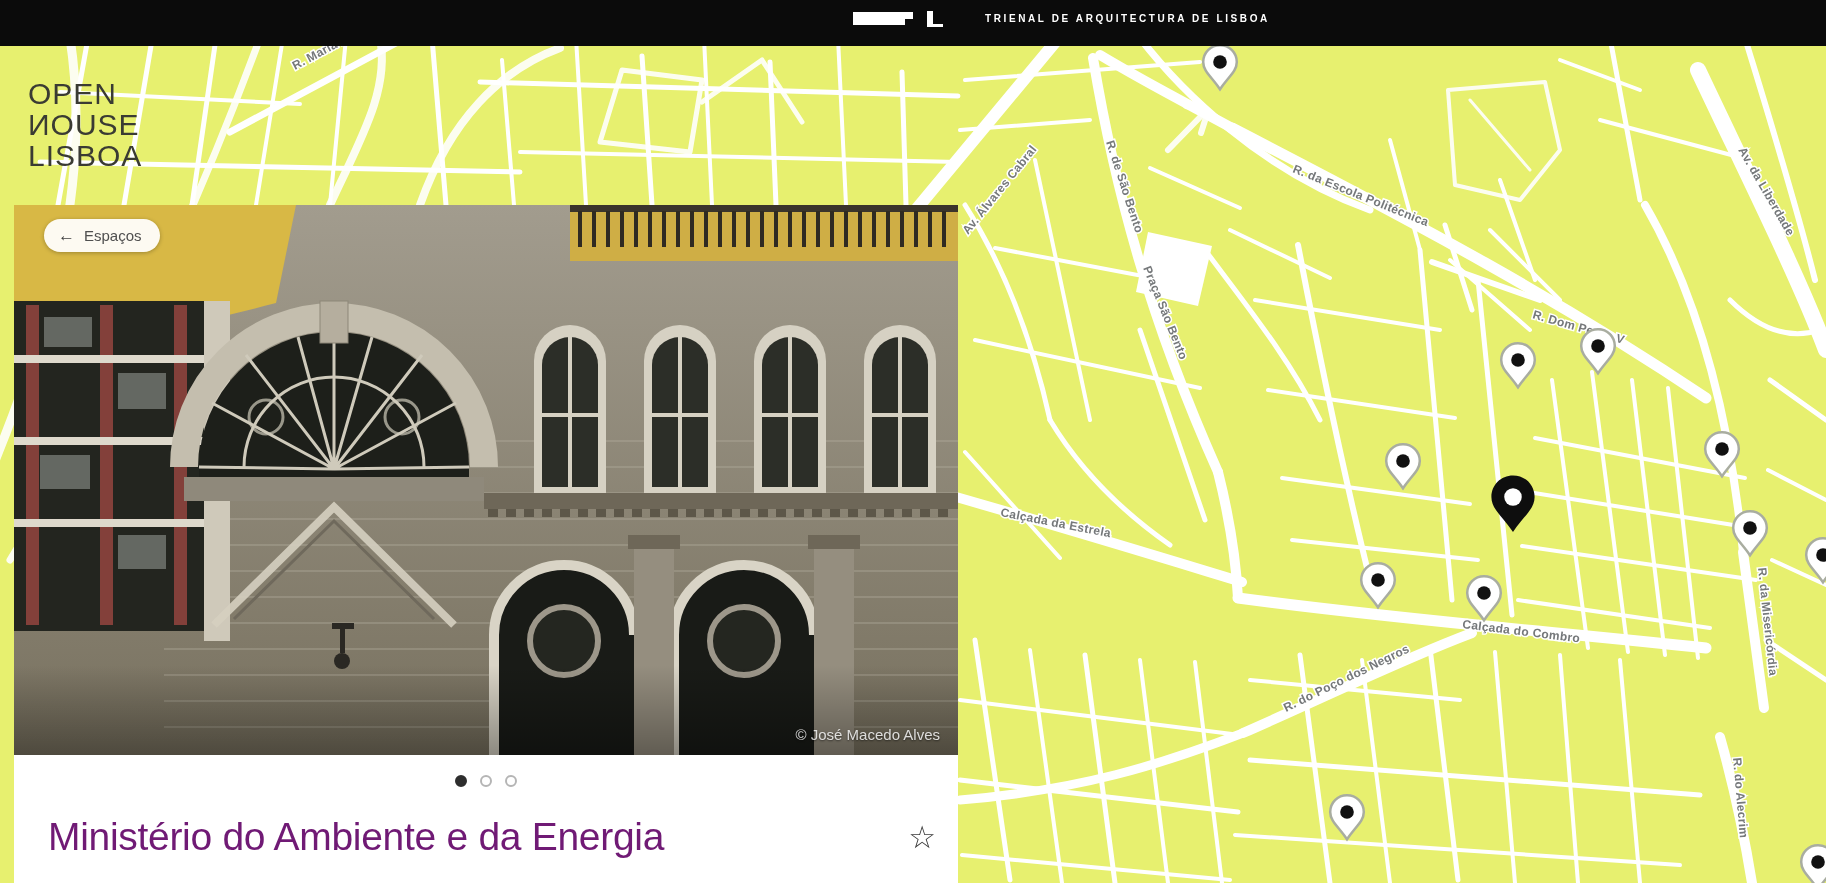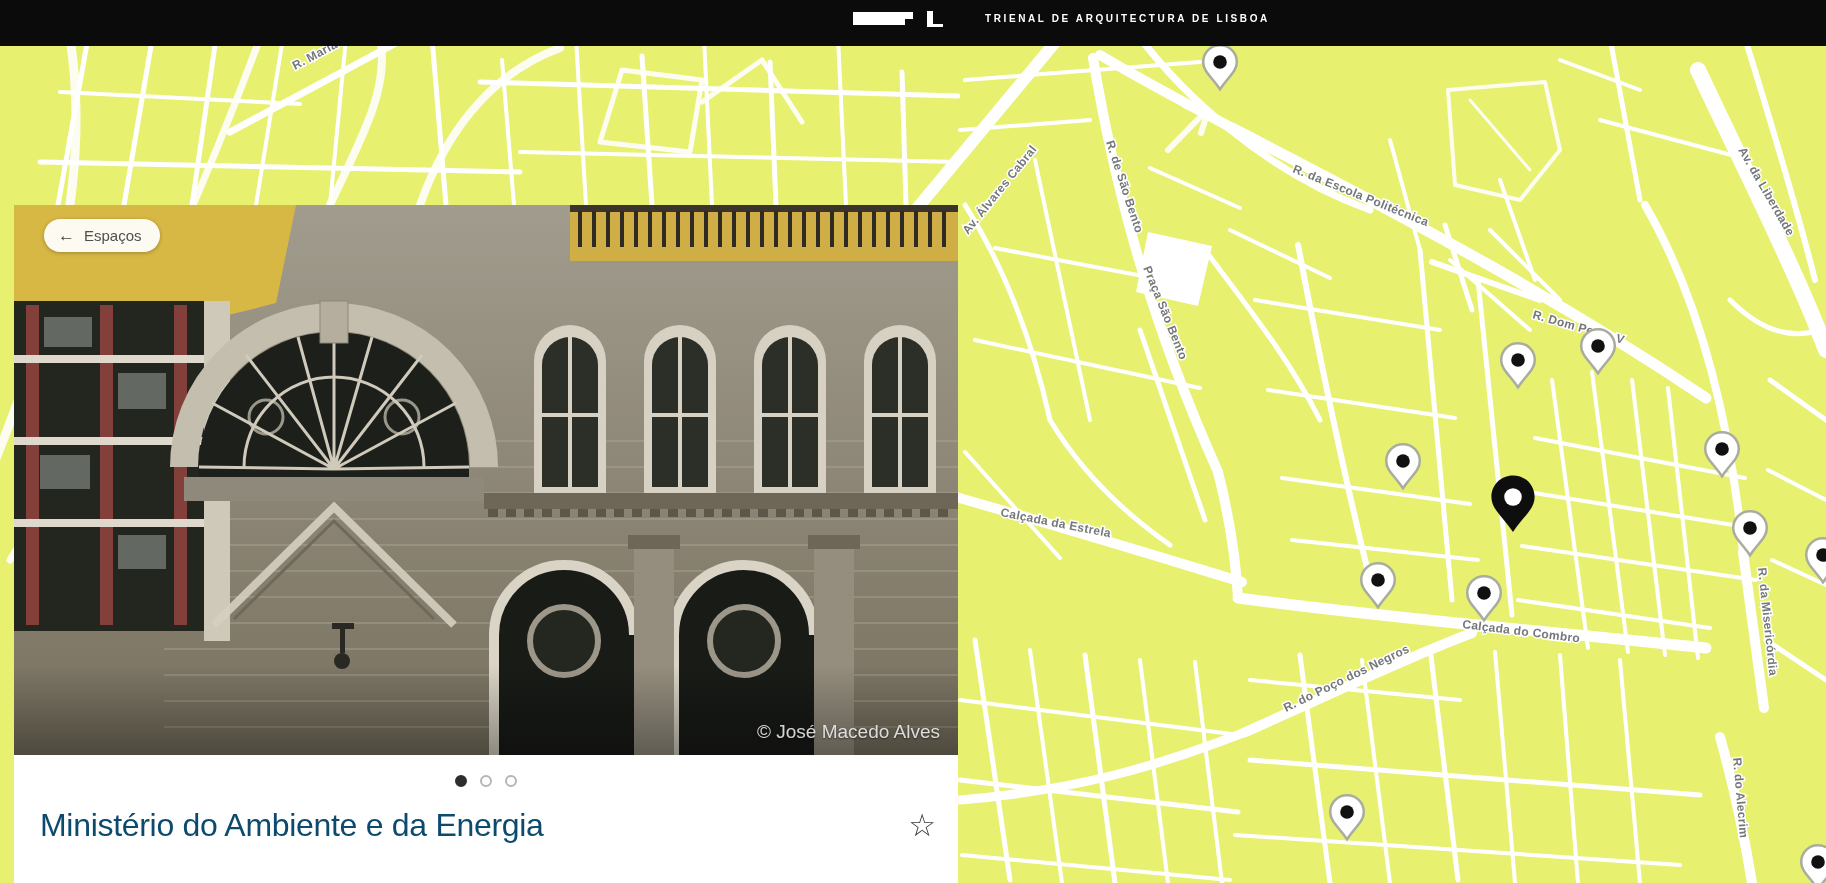--- a/index.html
+++ b/index.html
@@ -24,29 +24,29 @@
   .oh-logo div{white-space:nowrap;}
 
   
   .card{position:absolute;left:14px;top:205px;width:944px;height:678px;z-index:20;background:#ffffff;}
   .photo{position:relative;width:944px;height:550px;overflow:hidden;background:#7a7466;}
   .back-btn{position:absolute;left:30px;top:14px;display:flex;align-items:center;gap:9px;
             background:rgba(255,255,255,.93);border:none;border-radius:19px;padding:8px 18px 8px 14px;
             font-family:"Liberation Sans",sans-serif;font-size:15px;color:#4f4f4f;cursor:pointer;
             box-shadow:0 1px 4px rgba(0,0,0,.28);}
   .back-btn .arr{font-size:17px;line-height:1;color:#3f3f3f;}
-  .credit{position:absolute;right:18px;bottom:12px;color:rgba(255,255,255,.82);font-size:19px;
+  .credit{position:absolute;right:18px;bottom:12px;color:rgba(255,255,255,.82);font-size:15px;
           text-shadow:0 1px 2px rgba(0,0,0,.55);}
   .panel{position:relative;width:944px;height:128px;background:#ffffff;}
   .dots{display:flex;justify-content:center;gap:13px;padding-top:20px;}
   .dot{width:12px;height:12px;border-radius:50%;background:#ffffff;border:2px solid #b5b5b5;
        box-sizing:border-box;cursor:pointer;}
   .dot.active{background:#2e2e2e;border-color:#2e2e2e;}
   .title-row{display:flex;align-items:center;justify-content:space-between;padding:20px 22px 0 26px;}
-  .title-row h1{margin:0;font-size:32px;font-weight:400;color:#0c4a6e;letter-spacing:-.3px;
+  .title-row h1{margin:8px;font-size:39px;font-weight:400;color:#701a75;letter-spacing:-.3px;
                 font-family:"Liberation Sans",sans-serif;}
   .fav{background:none;border:none;font-size:31px;color:#3a3a3a;cursor:pointer;line-height:1;padding:0;}
 </style>
 </head>
 <body>
 
 <div class="stage">
 
   <svg class="map-svg" width="1826" height="883" viewBox="0 0 1826 883">
     <rect x="0" y="0" width="1826" height="883" fill="#e7f06f"></rect>
@@ -225,20 +225,25 @@
   </svg>
 
   <header class="topbar">
     <svg class="tal-logo" width="100" height="20" viewBox="0 0 100 20">
       <path d="M0,3 H60 V10 H52 V16 H0 Z" fill="#ffffff"></path>
       <path d="M74,2 h6 v13 h10 v3 h-16 z" fill="#ffffff"></path>
     </svg>
     <div class="tal-text">TRIENAL DE ARQUITECTURA DE LISBOA</div>
   </header>
 
+  <div class="oh-logo">
+    <div>OPEN</div>
+    <div>ИOUSE</div>
+    <div>LISBOA</div>
+  </div>
 
   <section class="card">
     <div class="photo">
 
       
       <svg width="944" height="550" viewBox="0 0 944 550">
         <defs>
           <linearGradient id="stone" x1="0" y1="0" x2="0" y2="1">
             <stop offset="0" stop-color="#a29c8e"></stop>
               <stop offset="1" stop-color="#78715f"></stop>

